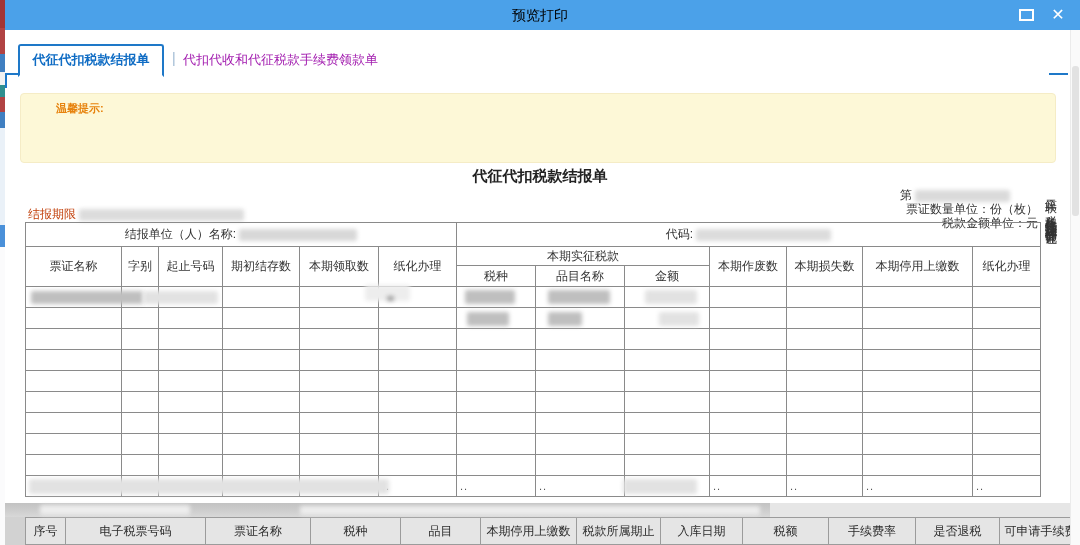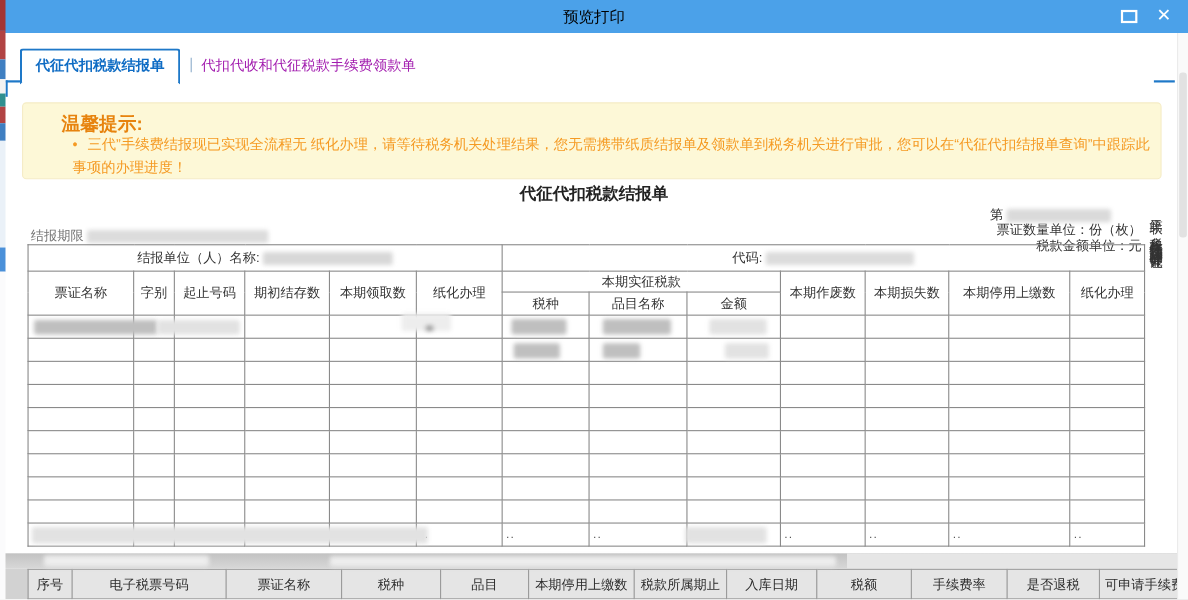--- a/index.html
+++ b/index.html
@@ -22,29 +22,29 @@
   .tab-active{position:absolute;left:18px;top:44px;width:142px;height:29px;background:#fff;
     border:2px solid #1e78c8;border-bottom:2px solid #ffffff;border-radius:3px 3px 0 0;
     color:#0f6cc4;font-weight:bold;font-size:13px;text-align:center;line-height:28px;z-index:3;cursor:pointer;}
   .tab-tail-h{position:absolute;left:5px;top:73px;width:15px;height:2px;background:#1e78c8;z-index:2;}
   .tab-tail-v{position:absolute;left:5px;top:73px;width:2px;height:15px;background:#1e78c8;z-index:2;}
   .tab-tail-r{position:absolute;left:1049px;top:73px;width:19px;height:2px;background:#1e78c8;z-index:2;}
   .tab-sep{position:absolute;left:172px;top:50px;color:#9db8d2;font-size:14px;}
   .tab-inactive{position:absolute;left:183px;top:51px;font-size:13px;color:#a21caf;cursor:pointer;}
   
   .notice{position:absolute;left:20px;top:93px;width:1036px;height:70px;background:#fdf8d7;border:1px solid #f5ecc6;border-radius:4px;box-sizing:border-box;}
-  .notice-title{position:absolute;left:35px;top:7px;color:#e7830e;font-weight:bold;font-size:17px;}
+  .notice-title{position:absolute;left:35px;top:7px;color:#e7830e;font-weight:bold;font-size:11px;}
   .notice-body{position:absolute;left:45px;top:26px;width:990px;color:#f59a23;font-size:13px;line-height:21px;}
   .notice-body .bullet{margin-right:9px;}
   
   .form-title{position:absolute;left:0;top:167px;width:1080px;text-align:center;font-size:15px;font-weight:bold;color:#222;}
   .doc-no{position:absolute;left:900px;top:187px;font-size:12px;color:#333;}
   .unit-note1{position:absolute;right:42px;top:201px;font-size:12px;color:#333;}
   .unit-note2{position:absolute;right:42px;top:215px;font-size:12px;color:#333;}
-  .period{position:absolute;left:28px;top:206px;font-size:12px;color:#737373;}
+  .period{position:absolute;left:28px;top:206px;font-size:12px;color:#c2410c;}
   .side-note{position:absolute;left:1044px;top:190px;height:310px;writing-mode:vertical-rl;text-orientation:upright;
     font-size:12px;color:#333;letter-spacing:1px;line-height:14px;}
   
   .redact{display:inline-block;background:#cfcfcf;filter:blur(2px);border-radius:2px;vertical-align:middle;height:12px;}
   .patch{position:absolute;background:#cccccc;filter:blur(2px);border-radius:2px;}
   .pd{background:#bfbfbf;}
   .pl{background:#e2e2e2;}
   .pw{background:#ededed;}
   
   .table-wrap{position:absolute;left:25px;top:222px;width:1015px;z-index:1;}
@@ -90,23 +90,20 @@
 
 <div class="tab-active">代征代扣税款结报单</div>
 <div class="tab-tail-h"></div>
 <div class="tab-tail-v"></div>
 <div class="tab-tail-r"></div>
 <div class="tab-sep">|</div>
 <div class="tab-inactive">代扣代收和代征税款手续费领款单</div>
 
 <div class="notice">
   <div class="notice-title">温馨提示:</div>
-  <div class="notice-body">
-    <span class="bullet">•</span><span>三代”手续费结报现已实现全流程无 纸化办理，请等待税务机关处理结果，您无需携带纸质结报单及领款单到税务机关进行审批，您可以在“代征代扣结报单查询”中跟踪此事项的办理进度！</span>
-  </div>
 </div>
 
 <div class="form-title">代征代扣税款结报单</div>
 <div class="doc-no">
   <span>第</span>
   <span class="redact" style="width:95px;background:#dadada;"></span>
 </div>
 <div class="unit-note1">票证数量单位：份（枚）</div>
 <div class="unit-note2">税款金额单位：元</div>
 <div class="period">

